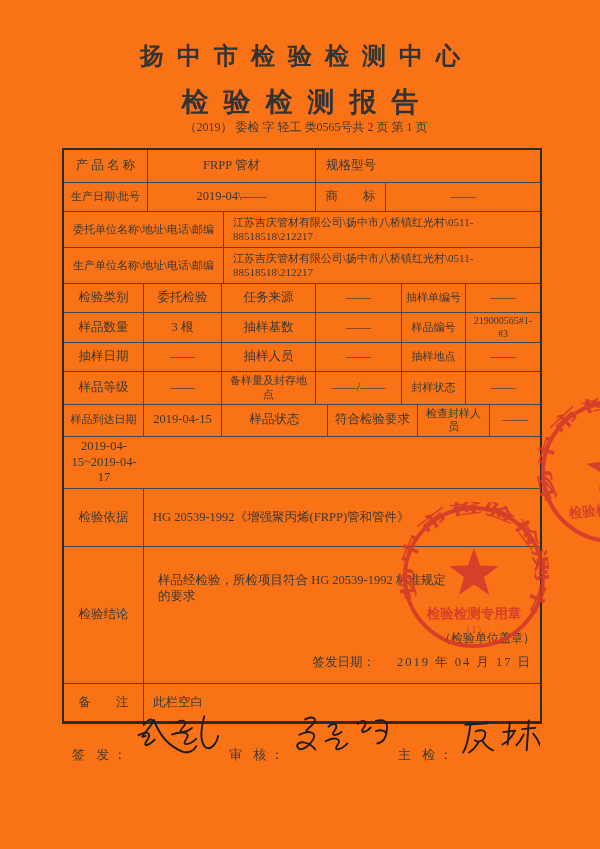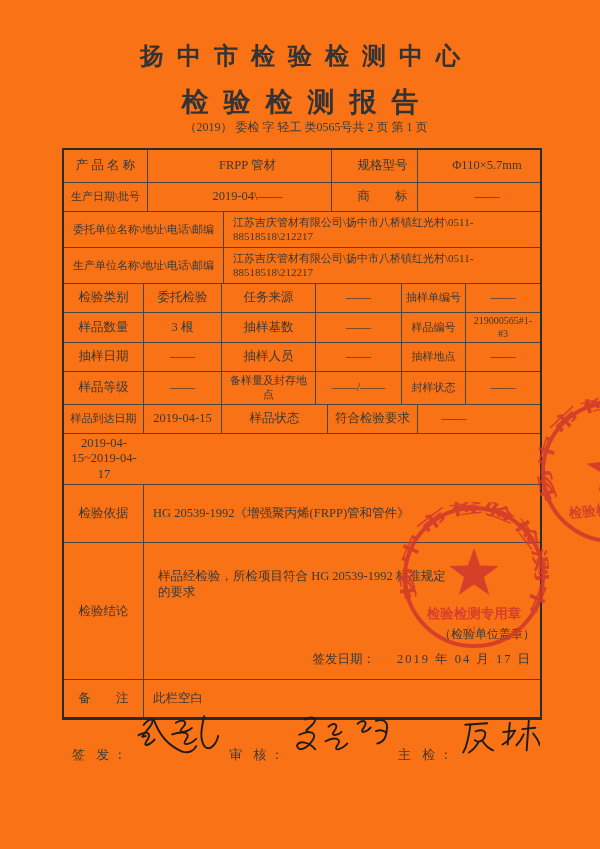--- a/index.html
+++ b/index.html
@@ -28,21 +28,21 @@
   .trow:last-child{border-bottom:none;}
   .cell{
     border-right:1px solid #474747;display:flex;align-items:center;justify-content:center;
     text-align:center;font-size:12.5px;padding:2px 4px;box-sizing:border-box;color:#383838;
     line-height:1.25;
   }
   .cell:last-child{border-right:none;}
   .cell.left{justify-content:flex-start;text-align:left;padding-left:9px;}
   .cell.small{font-size:11px;}
   .cell.tiny{font-size:10px;letter-spacing:0;}
-  .g4{grid-template-columns:84px 168px 70px 1fr;gap:16px;}
+  .g4{grid-template-columns:84px 168px 70px 1fr;}
   .g2a{grid-template-columns:160px 1fr;}
   .g6{grid-template-columns:80px 78px 94px 86px 64px 1fr;}
   .g6b{grid-template-columns:80px 78px 106px 90px 72px 1fr;}
   .g2{grid-template-columns:80px 1fr;}
   .h32{min-height:32px}.h28{min-height:28px}.h35{min-height:35px}
   .h37{min-height:37px}.h57{min-height:57px}.h136{min-height:136px}
   .conclusion-cell{position:relative;display:block;padding:0;}
   .conclusion-text{position:absolute;top:26px;left:14px;right:90px;text-align:left;font-size:12.5px;}
   .seal-hint{position:absolute;top:84px;right:5px;font-size:12px;}
   .issue-date-line{position:absolute;bottom:12px;right:8px;font-size:12.5px;white-space:nowrap;}
@@ -71,21 +71,20 @@
     <span>（2019） 委检 字 轻工 类0565号</span>
     <span>共 2 页 第 1 页</span>
   </div>
 
   <div class="report-table">
 
     <div class="trow g4 h32">
       <div class="cell">产 品 名 称</div>
       <div class="cell">FRPP 管材</div>
       <div class="cell">规格型号</div>
-      <div class="cell">Φ110×5.7mm</div>
     </div>
 
     <div class="trow g4 h28">
       <div class="cell small">生产日期\批号</div>
       <div class="cell">2019-04\——</div>
       <div class="cell">商　　标</div>
       <div class="cell">——</div>
     </div>
 
     <div class="trow g2a h35">
@@ -132,20 +131,21 @@
       <div class="cell">——/——</div>
       <div class="cell small">封样状态</div>
       <div class="cell">——</div>
     </div>
 
     <div class="trow g6b h28">
       <div class="cell small">样品到达日期</div>
       <div class="cell">2019-04-15</div>
       <div class="cell">样品状态</div>
       <div class="cell">符合检验要求</div>
+      <div class="cell small">检查封样人员</div>
       <div class="cell">——</div>
     </div>
 
     <div class="trow g2 h37">
       <div class="cell">2019-04-15~2019-04-17</div>
     </div>
 
     <div class="trow g2 h57">
       <div class="cell">检验依据</div>
       <div class="cell left">HG 20539-1992《增强聚丙烯(FRPP)管和管件》</div>

